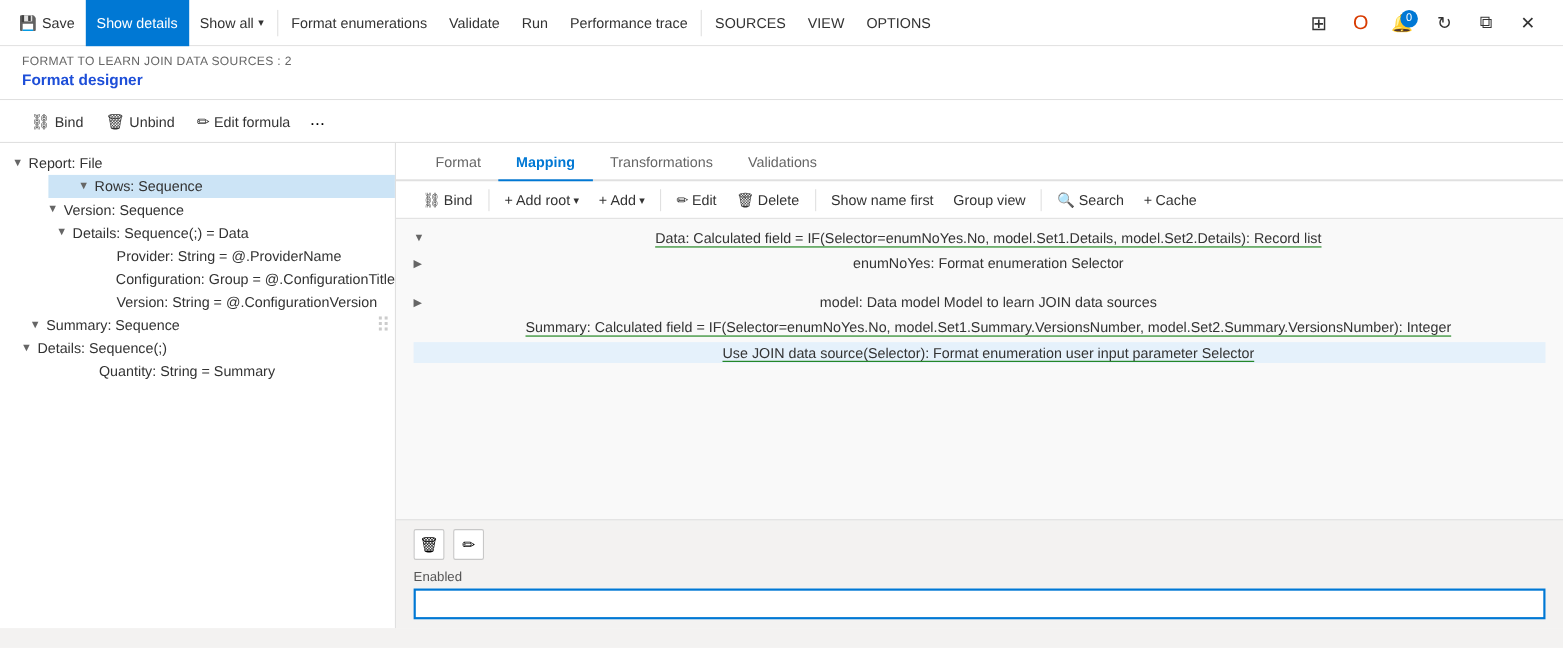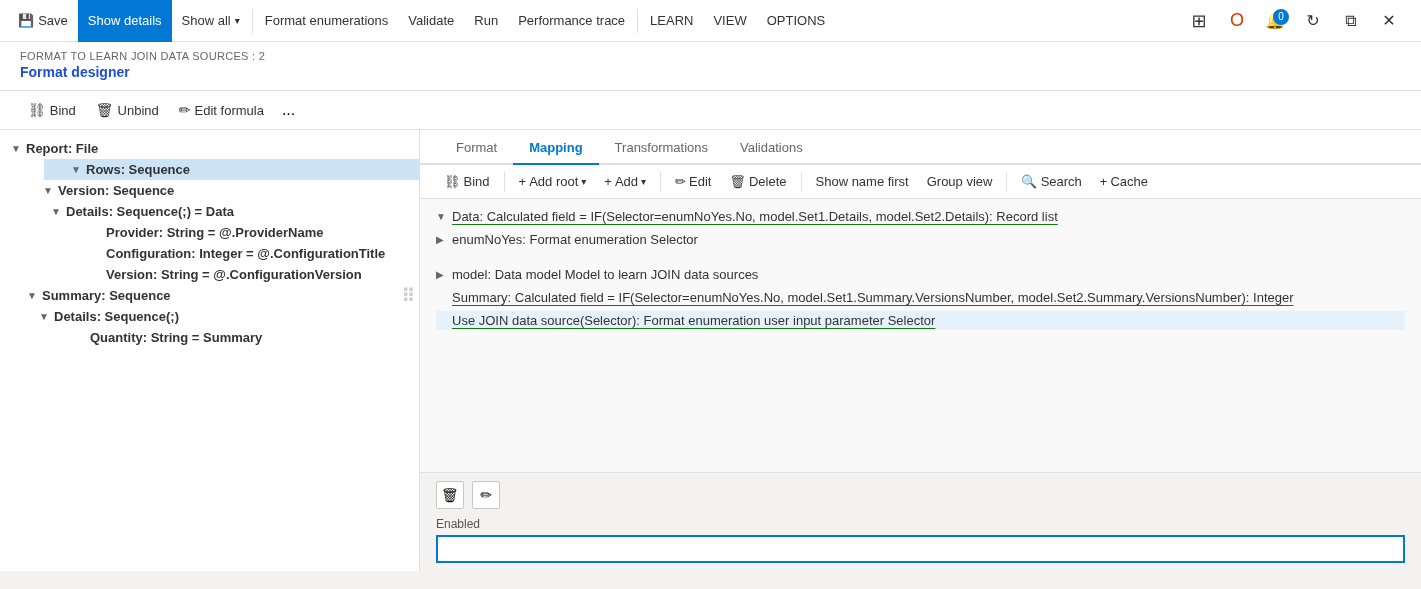--- a/index.html
+++ b/index.html
@@ -70,27 +70,26 @@
 
     
     .main-layout {
       display: flex;
       height: calc(589px - 42px - 64px - 42px);
       background: #f3f2f1;
     }
 
     
     .left-panel {
-      width: 420px;
+      width: 360px;
       background: #fff;
       border-right: 1px solid #e0e0e0;
       overflow-y: auto;
       padding: 8px 0;
       flex-shrink: 0;
-      font-weight: bold;
     }
     .tree-item {
       display: flex; align-items: center;
       padding: 3px 0;
       cursor: pointer;
       font-size: 13px;
       white-space: nowrap;
     }
     .tree-item.selected { background: #cce4f6; }
     .tree-arrow { display: inline-block; width: 16px; text-align: center; color: #666; font-size: 10px; cursor: pointer; }
@@ -152,21 +151,21 @@
       display: flex; align-items: flex-start;
       padding: 2px 0;
       font-size: 13px;
       cursor: pointer;
     }
     .ds-item.selected { background: #e5f1fb; }
     .ds-arrow { width: 16px; flex-shrink: 0; color: #666; font-size: 10px; margin-top: 2px; }
     .ds-arrow.expanded::before { content: '▼'; }
     .ds-arrow.collapsed::before { content: '▶'; }
     .ds-arrow.leaf { visibility: hidden; }
-    .ds-content { flex: 1; }
+    .ds-content { flex: 1; text-align: center; }
     .ds-name { display: inline; }
     .ds-name.green-underline { text-decoration: underline; text-decoration-color: #107c10; text-underline-offset: 3px; }
     .ds-sub { padding-left: 32px; color: #555; font-size: 13px; padding-top: 2px; padding-bottom: 2px; }
     .ds-sub-item { padding: 2px 0; }
 
     
     .bottom-panel {
       background: #f3f2f1;
       border-top: 1px solid #e0e0e0;
       padding: 8px 16px;
@@ -208,21 +207,21 @@
     <span>Validate</span>
   </button>
   <button class="nav-btn">
     <span>Run</span>
   </button>
   <button class="nav-btn">
     <span>Performance trace</span>
   </button>
   <div class="nav-separator"></div>
   <button class="nav-btn">
-    <span>LEARN</span>
+    <span>SOURCES</span>
   </button>
   <button class="nav-btn">
     <span>VIEW</span>
   </button>
   <button class="nav-btn">
     <span>OPTIONS</span>
   </button>
   <div class="nav-spacer"></div>
   <div class="nav-icons">
     <button class="nav-icon-btn" style="font-size:18px;">⊞</button>
@@ -282,35 +281,35 @@
       <span class="tree-label">Details: Sequence(;) = Data</span>
     </div>
 
     <div class="tree-item" style="padding-left: 88px;">
       <span class="tree-arrow leaf"></span>
       <span class="tree-label">Provider: String = @.ProviderName</span>
     </div>
 
     <div class="tree-item" style="padding-left: 88px;">
       <span class="tree-arrow leaf"></span>
-      <span class="tree-label">Configuration: Integer = @.ConfigurationTitle</span>
+      <span class="tree-label">Configuration: Group = @.ConfigurationTitle</span>
     </div>
 
     <div class="tree-item" style="padding-left: 88px;">
       <span class="tree-arrow leaf"></span>
       <span class="tree-label">Version: String = @.ConfigurationVersion</span>
     </div>
 
     <div class="tree-item" style="padding-left: 24px; position: relative;">
       <span class="tree-arrow expanded"></span>
       <span class="tree-label">Summary: Sequence</span>
       <span style="position:absolute; right:4px; color:#ccc; font-size:18px;">⠿</span>
     </div>
 
-    <div class="tree-item" style="padding-left: 36px; text-align: center;">
+    <div class="tree-item" style="padding-left: 16px; text-align: center;">
       <span class="tree-arrow expanded"></span>
       <span class="tree-label">Details: Sequence(;)</span>
     </div>
 
     <div class="tree-item" style="padding-left: 72px;">
       <span class="tree-arrow leaf"></span>
       <span class="tree-label">Quantity: String = Summary</span>
     </div>
   </div>
 

